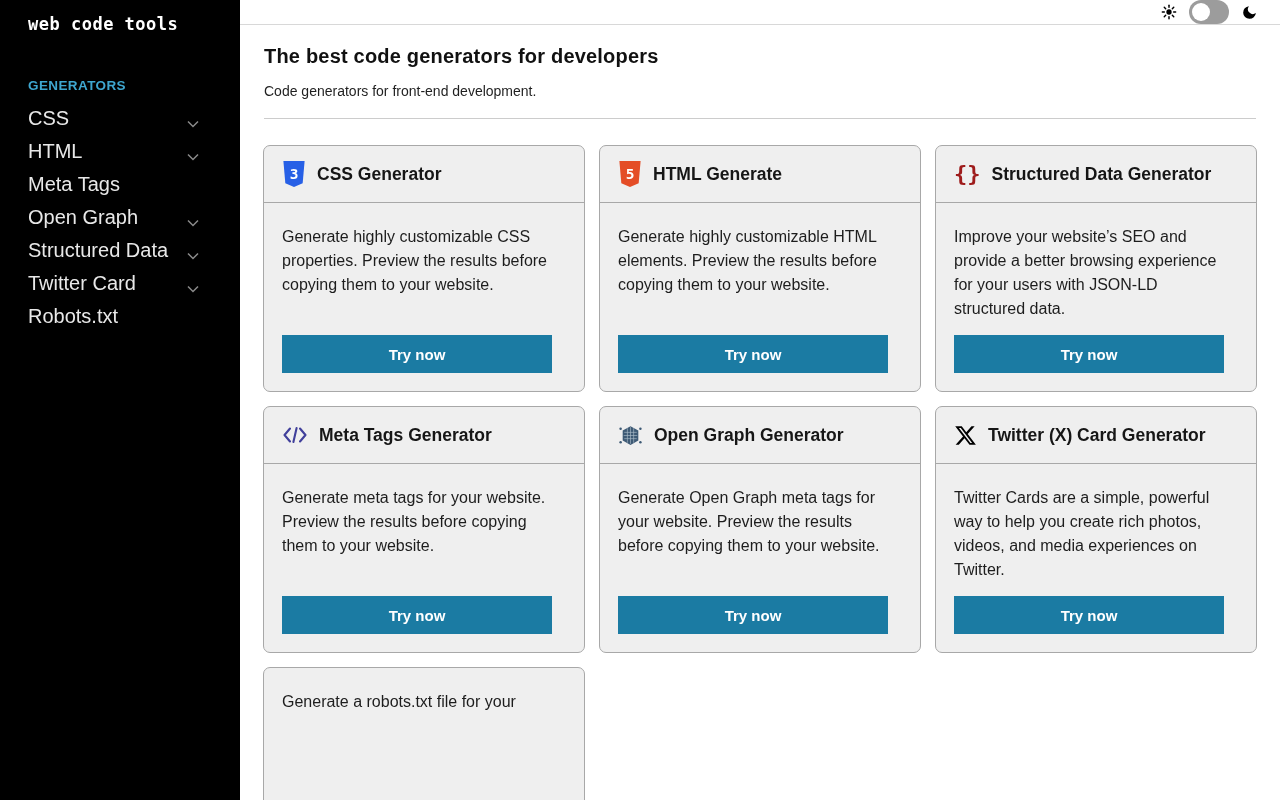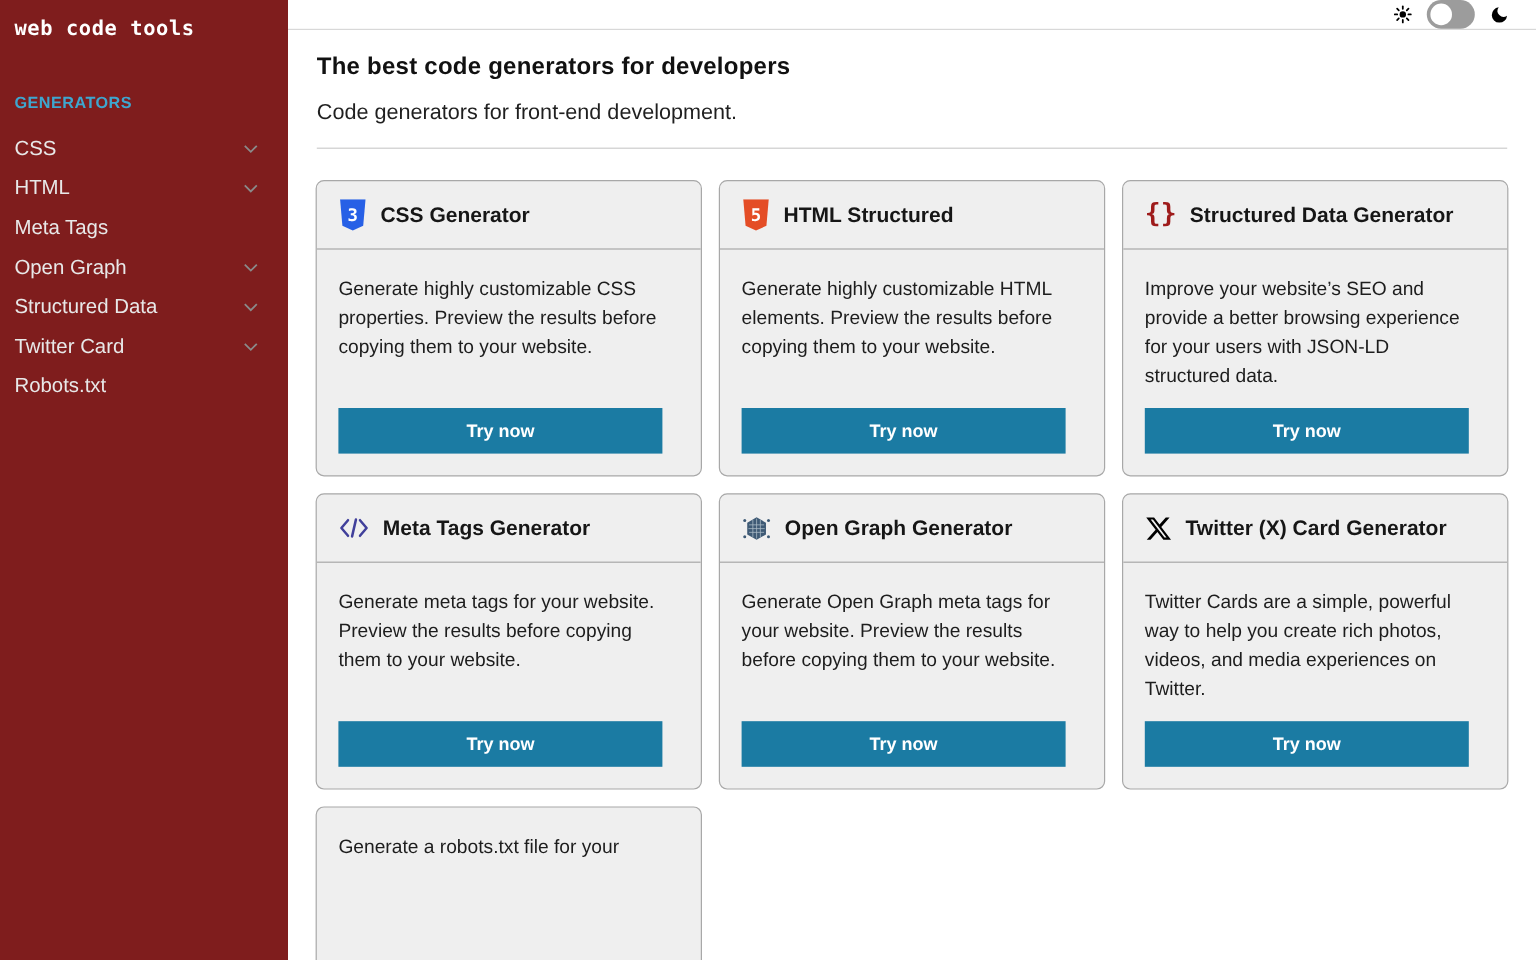--- a/index.html
+++ b/index.html
@@ -7,37 +7,37 @@
   body {
     font-family: "Liberation Sans", sans-serif;
     background: #ffffff;
     color: #161616;
     display: flex;
   }
 
   
   .sidebar {
     width: 240px; min-width: 240px; height: 800px;
-    background: #7f1d1d; color: #ececec;
-    padding: 14px 12px;
+    background: #000000; color: #ececec;
+    padding: 14px 28px;
   }
   .logo {
     font-family: "DejaVu Sans Mono", monospace;
     font-weight: bold; font-size: 17px; color: #ffffff;
     letter-spacing: 0.5px;
   }
   .section-label {
     margin-top: 44px;
     color: #3ea6cf; font-weight: bold; font-size: 13.5px;
     letter-spacing: 0.4px;
   }
   .nav { margin-top: 14px; }
   .nav-item {
-    display: flex; align-items: center; justify-content: space-between;
-    height: 33px; font-size: 17px; color: #e8e8e8; cursor: pointer;
+    display: flex; justify-content: space-between;
+    height: 33px; font-size: 20px; color: #e8e8e8; cursor: pointer;
   }
   .nav-item .chev { display: flex; align-items: center; margin-right: 12px; }
 
   
   .main { flex: 1; display: flex; flex-direction: column; background: #fff; }
 
   .topbar {
     height: 50px; background: #ffffff; border-bottom: 1px solid #d8d8d8;
     display: flex; align-items: center; justify-content: flex-end;
     gap: 12px; padding-right: 22px;
@@ -46,21 +46,21 @@
     width: 40px; height: 24px; border-radius: 12px; background: #9c9c9c;
     position: relative; cursor: pointer; border: none;
   }
   .toggle .knob {
     position: absolute; left: 3px; top: 3px; width: 18px; height: 18px;
     border-radius: 50%; background: #ffffff;
   }
 
   .page-head { padding: 20px 24px 0 24px; }
   .page-title { font-size: 20px; font-weight: bold; color: #111; letter-spacing: 0.2px; }
-  .page-subtitle { margin-top: 15px; font-size: 18px; color: #1f1f1f; font-weight: normal; }
+  .page-subtitle { margin-top: 15px; font-size: 14px; color: #1f1f1f; font-weight: normal; }
   .head-divider { border: none; border-top: 1px solid #cccccc; margin-top: 19px; }
 
   
   .grid {
     padding: 26px 23px; display: grid;
     grid-template-columns: repeat(3, 1fr);
     grid-auto-rows: 247px; gap: 14px;
   }
   .card {
     background: #efefef; border: 1px solid #a8a8a8; border-radius: 7px;
@@ -194,21 +194,21 @@
     </article>
 
     <article class="card">
       <div class="card-header">
         <span class="ico">
           <svg width="24" height="27" viewBox="0 0 24 28">
             <polygon points="1,0 23,0 21,23 12,27 3,23" fill="#e44d26"></polygon>
             <text x="12" y="18.5" font-size="15" font-weight="bold" fill="#fff" text-anchor="middle" font-family="DejaVu Sans Mono, monospace">5</text>
           </svg>
         </span>
-        <h2 class="card-title">HTML Structured</h2>
+        <h2 class="card-title">HTML Generate</h2>
       </div>
       <div class="card-body">
         <p class="card-desc">Generate highly customizable HTML elements. Preview the results before copying them to your website.</p>
         <button class="try-btn">Try now</button>
       </div>
     </article>
 
     <article class="card">
       <div class="card-header">
         <span class="ico glyph-braces">{}</span>

